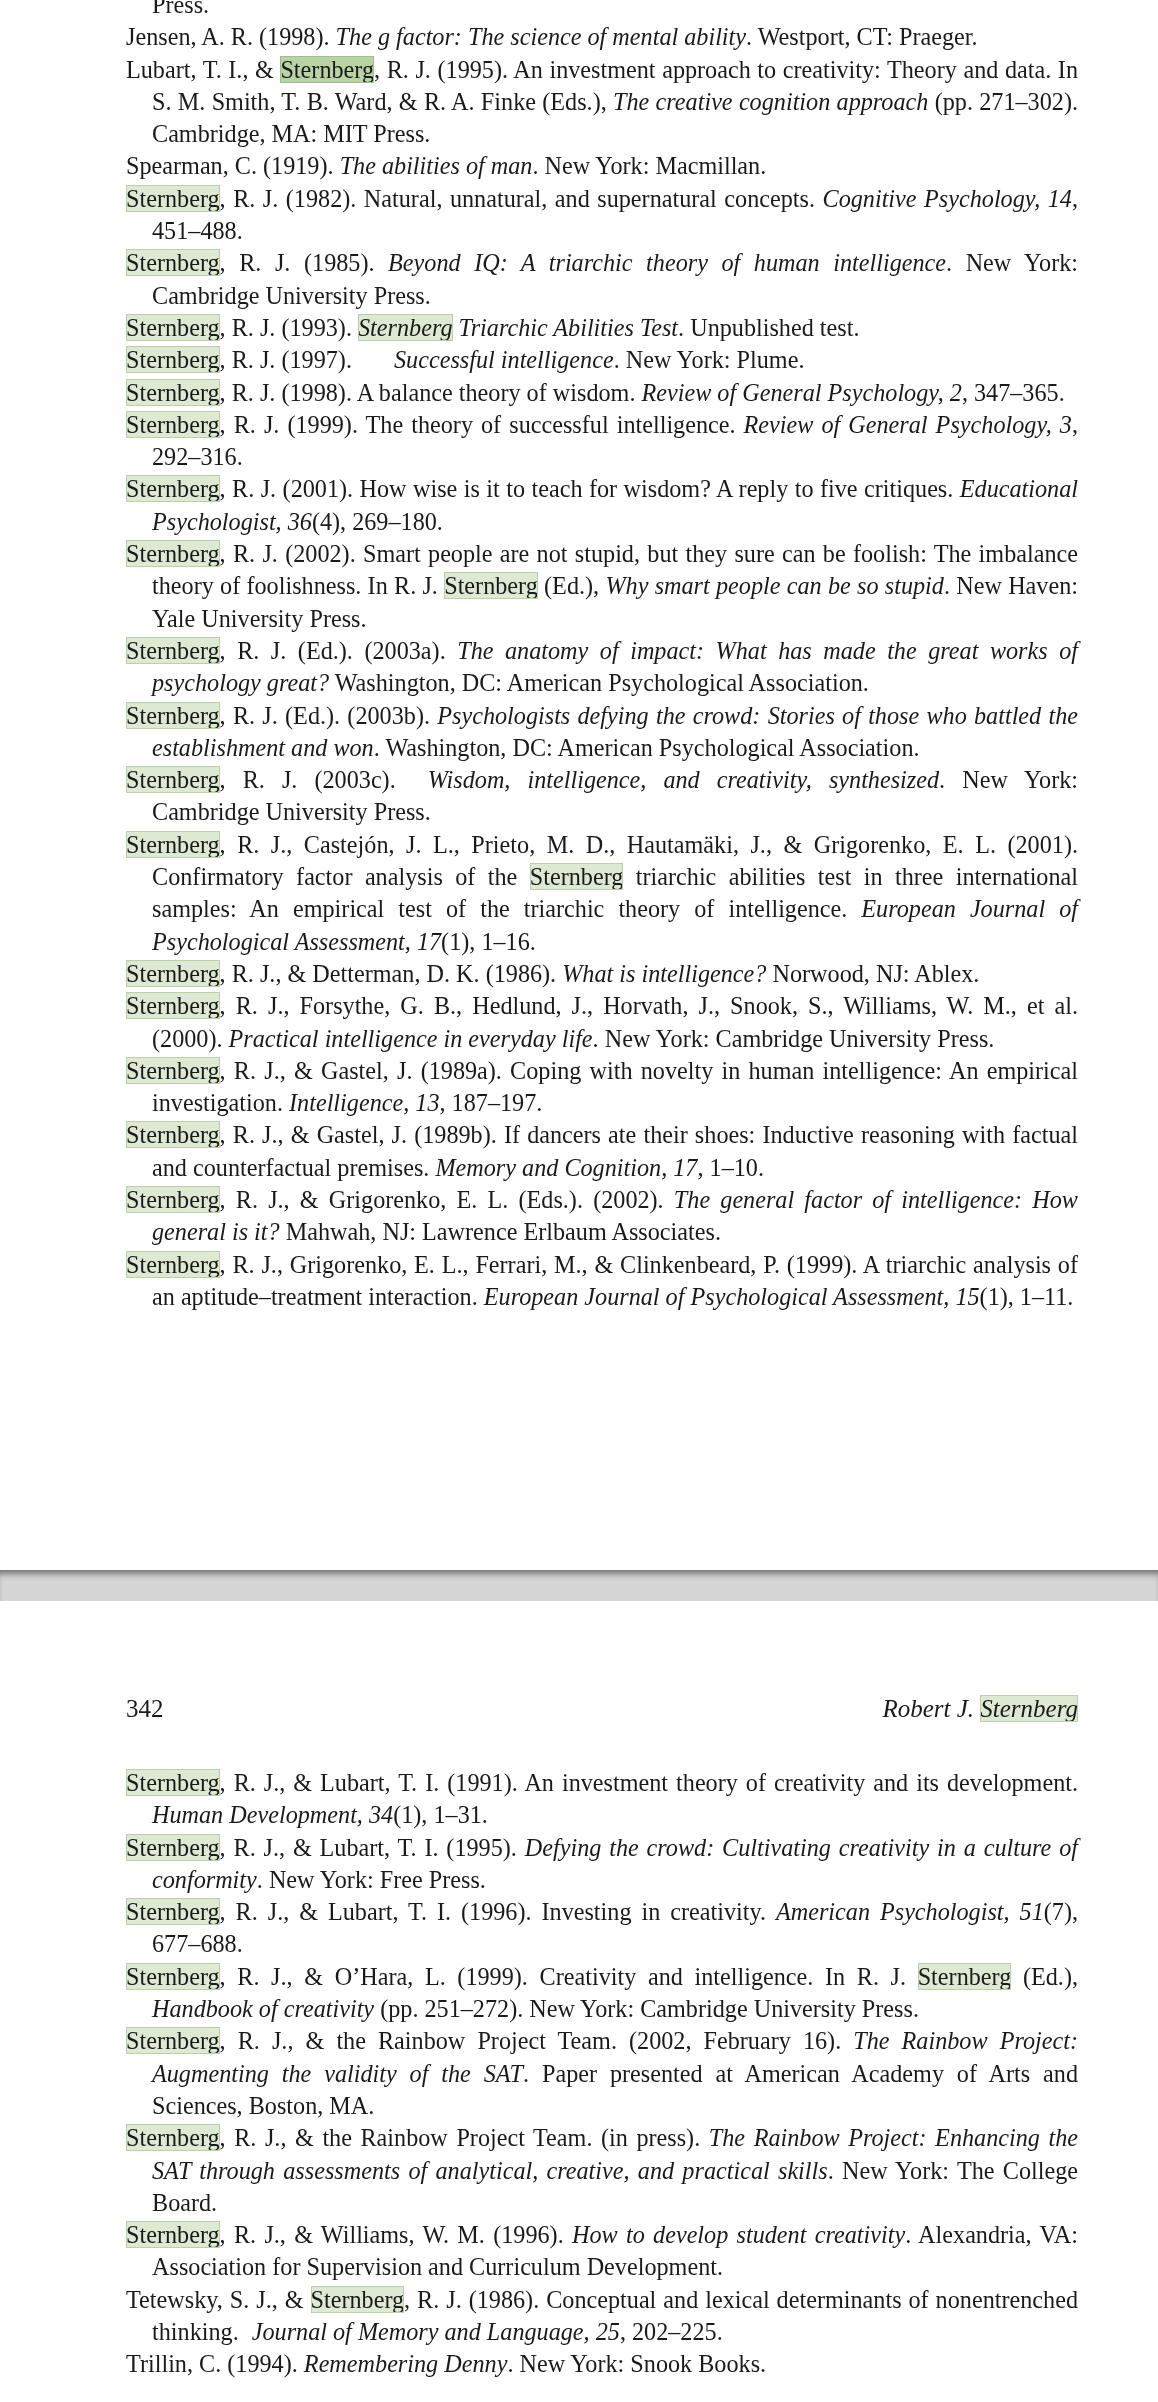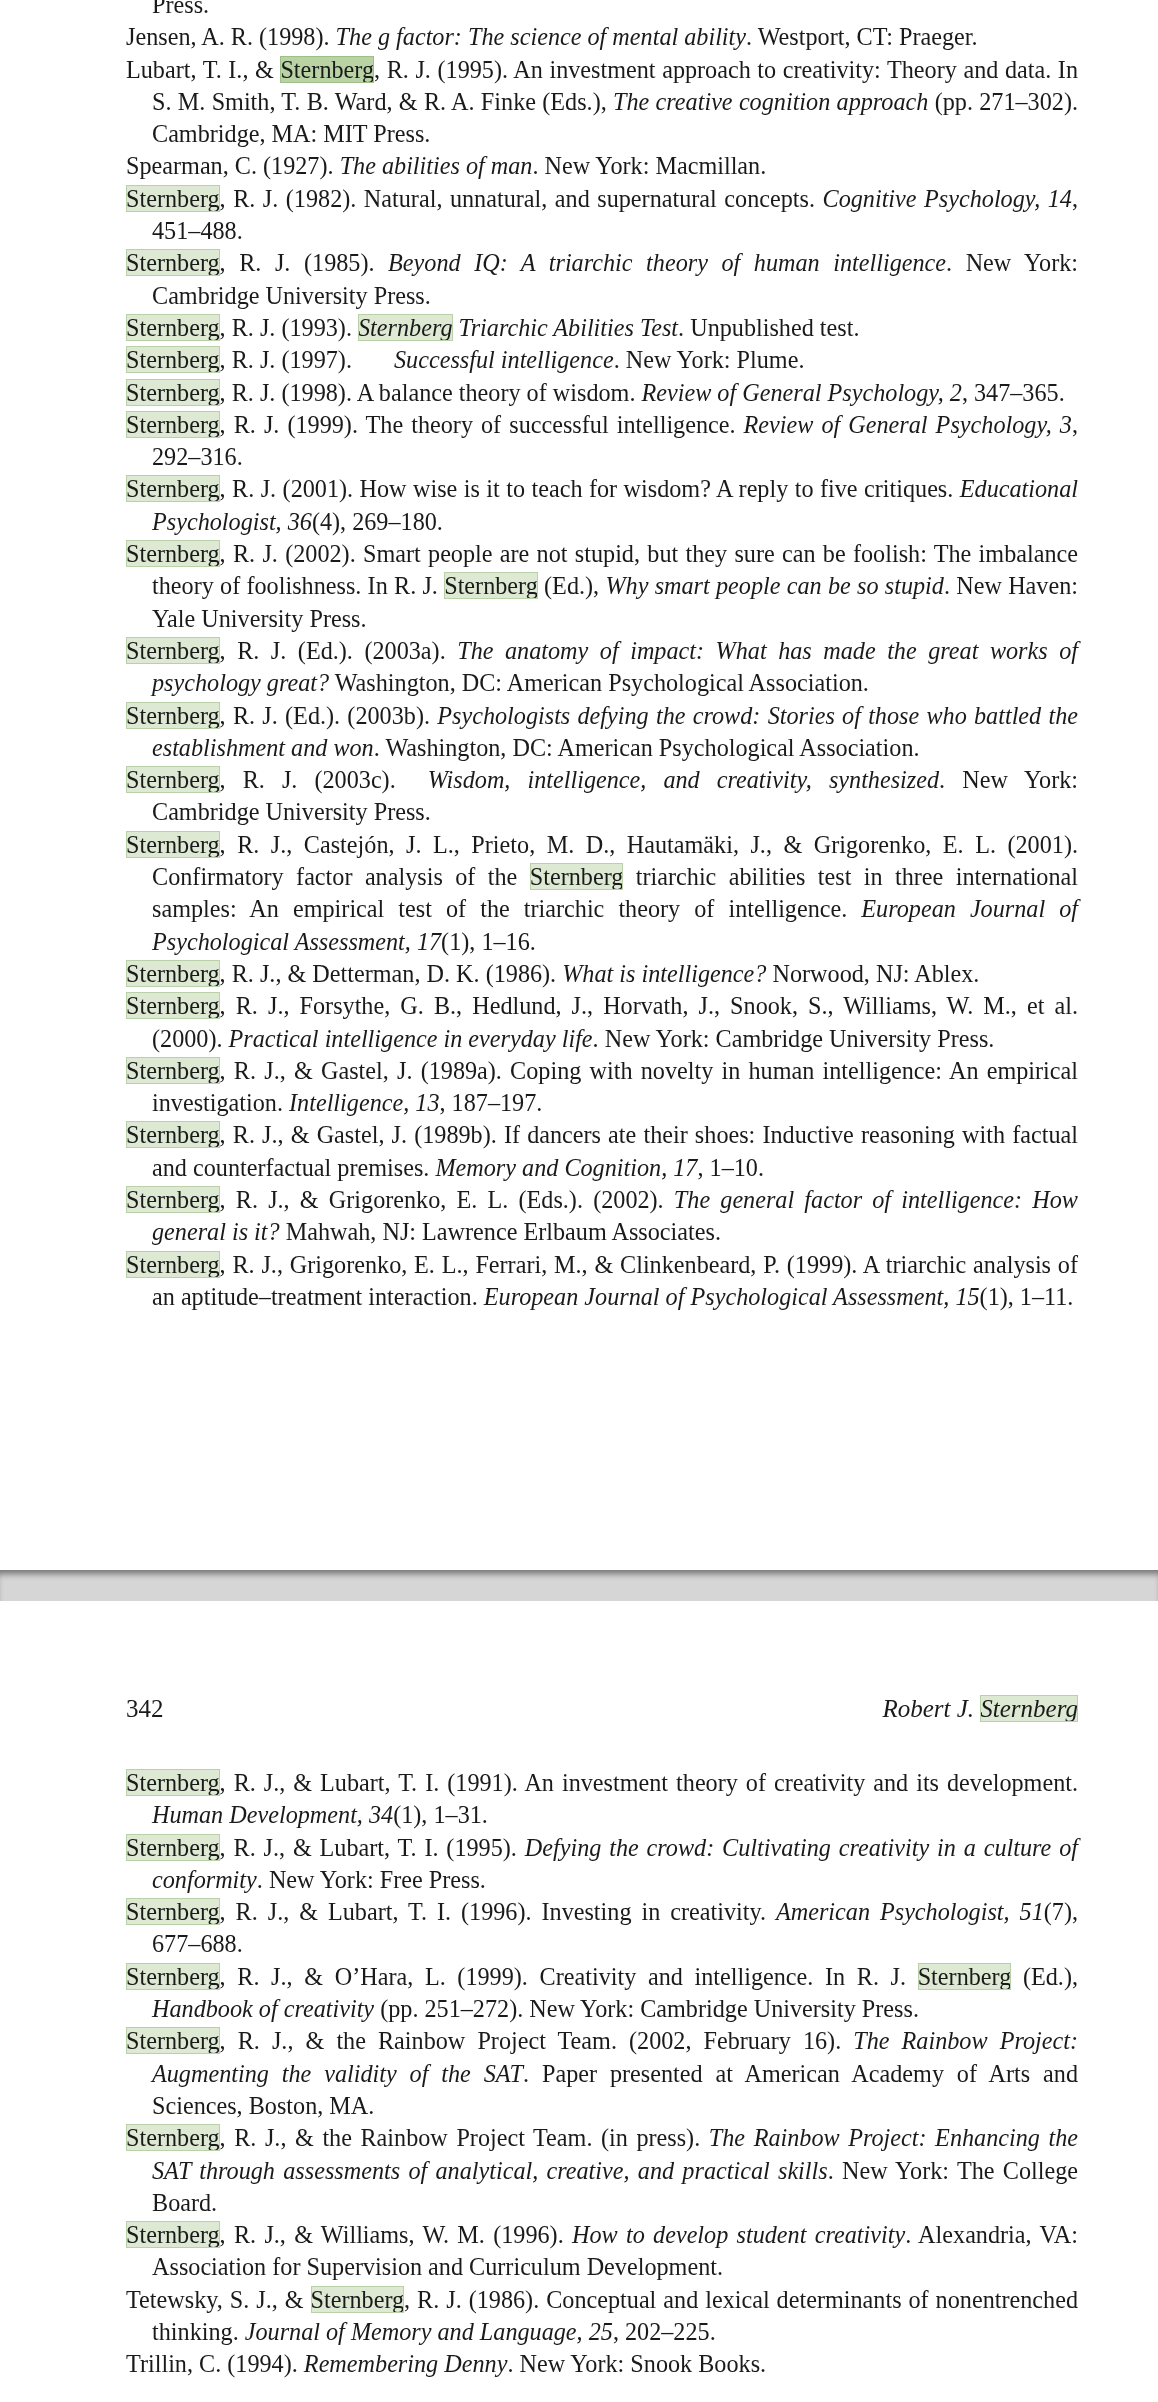--- a/index.html
+++ b/index.html
@@ -50,21 +50,21 @@
   .running-title { position: absolute; right: 0; top: 0; font-style: italic; }
 </style>
 </head>
 <body>
 
 <div class="page" id="page1">
   <div class="refs">
       <p class="ref cont"><span>Press.</span></p>
       <p class="ref"><span>Jensen, A. R. (1998). </span><span style="font-style: italic;">The g factor: The science of mental ability</span><span>. Westport, CT: Praeger.</span></p>
       <p class="ref"><span>Lubart, T. I., &amp; </span><span class="hl active">Sternberg</span><span>, R. J. (1995). An investment approach to creativity: Theory and data. In S. M. Smith, T. B. Ward, &amp; R. A. Finke (Eds.), </span><span style="font-style: italic;">The creative cognition approach</span><span> (pp. 271–302). Cambridge, MA: MIT Press.</span></p>
-      <p class="ref"><span>Spearman, C. (1927). </span><span style="font-style: italic;">The abilities of man</span><span>. New York: Macmillan.</span></p>
+      <p class="ref"><span>Spearman, C. (1919). </span><span style="font-style: italic;">The abilities of man</span><span>. New York: Macmillan.</span></p>
       <p class="ref"><span class="hl">Sternberg</span><span>, R. J. (1982). Natural, unnatural, and supernatural concepts. </span><span style="font-style: italic;">Cognitive Psychology, 14</span><span>, 451–488.</span></p>
       <p class="ref"><span class="hl">Sternberg</span><span>, R. J. (1985). </span><span style="font-style: italic;">Beyond IQ: A triarchic theory of human intelligence</span><span>. New York: Cambridge University Press.</span></p>
       <p class="ref"><span class="hl">Sternberg</span><span>, R. J. (1993). </span><span class="hl" style="font-style: italic;">Sternberg</span><span style="font-style: italic;"> Triarchic Abilities Test</span><span>. Unpublished test.</span></p>
       <p class="ref"><span class="hl">Sternberg</span><span>, R. J. (1997). </span><span style="font-style: italic; margin-left: 36px;">Successful intelligence</span><span>. New York: Plume.</span></p>
       <p class="ref"><span class="hl">Sternberg</span><span>, R. J. (1998). A balance theory of wisdom. </span><span style="font-style: italic;">Review of General Psychology, 2</span><span>, 347–365.</span></p>
       <p class="ref"><span class="hl">Sternberg</span><span>, R. J. (1999). The theory of successful intelligence. </span><span style="font-style: italic;">Review of General Psy­chology, 3</span><span>, 292–316.</span></p>
       <p class="ref"><span class="hl">Sternberg</span><span>, R. J. (2001). How wise is it to teach for wisdom? A reply to five critiques. </span><span style="font-style: italic;">Educational Psychologist, 36</span><span>(4), 269–180.</span></p>
       <p class="ref"><span class="hl">Sternberg</span><span>, R. J. (2002). Smart people are not stupid, but they sure can be foolish: The imbalance theory of foolishness. In R. J. </span><span class="hl">Sternberg</span><span> (Ed.), </span><span style="font-style: italic;">Why smart people can be so stupid</span><span>. New Haven: Yale University Press.</span></p>
       <p class="ref"><span class="hl">Sternberg</span><span>, R. J. (Ed.). (2003a). </span><span style="font-style: italic;">The anatomy of impact: What has made the great works of psychology great?</span><span> Washington, DC: American Psychological Association.</span></p>
       <p class="ref"><span class="hl">Sternberg</span><span>, R. J. (Ed.). (2003b). </span><span style="font-style: italic;">Psychologists defying the crowd: Stories of those who battled the establishment and won</span><span>. Washington, DC: American Psychological Association.</span></p>
@@ -87,16 +87,16 @@
     <span class="running-title"><span>Robert J. </span><span class="hl">Sternberg</span></span>
   </div>
   <div class="refs">
       <p class="ref"><span class="hl">Sternberg</span><span>, R. J., &amp; Lubart, T. I. (1991). An investment theory of creativity and its development. </span><span style="font-style: italic;">Human Development, 34</span><span>(1), 1–31.</span></p>
       <p class="ref"><span class="hl">Sternberg</span><span>, R. J., &amp; Lubart, T. I. (1995). </span><span style="font-style: italic;">Defying the crowd: Cultivating creativity in a culture of conformity</span><span>. New York: Free Press.</span></p>
       <p class="ref"><span class="hl">Sternberg</span><span>, R. J., &amp; Lubart, T. I. (1996). Investing in creativity. </span><span style="font-style: italic;">American Psychologist, 51</span><span>(7), 677–688.</span></p>
       <p class="ref"><span class="hl">Sternberg</span><span>, R. J., &amp; O’Hara, L. (1999). Creativity and intelligence. In R. J. </span><span class="hl">Sternberg</span><span> (Ed.), </span><span style="font-style: italic;">Handbook of creativity</span><span> (pp. 251–272). New York: Cambridge University Press.</span></p>
       <p class="ref"><span class="hl">Sternberg</span><span>, R. J., &amp; the Rainbow Project Team. (2002, February 16). </span><span style="font-style: italic;">The Rainbow Project: Augmenting the validity of the SAT</span><span>. Paper presented at American Academy of Arts and Sciences, Boston, MA.</span></p>
       <p class="ref"><span class="hl">Sternberg</span><span>, R. J., &amp; the Rainbow Project Team. (in press). </span><span style="font-style: italic;">The Rainbow Project: Enhancing the SAT through assessments of analytical, creative, and practical skills</span><span>. New York: The College Board.</span></p>
       <p class="ref"><span class="hl">Sternberg</span><span>, R. J., &amp; Williams, W. M. (1996). </span><span style="font-style: italic;">How to develop student creativity</span><span>. Alexan­dria, VA: Association for Supervision and Curriculum Development.</span></p>
-      <p class="ref"><span>Tetewsky, S. J., &amp; </span><span class="hl">Sternberg</span><span>, R. J. (1986). Conceptual and lexical determinants of nonentrenched thinking. </span><span style="font-style: italic;">Journal of Memory and Language, 25</span><span>, 202–225.</span></p>
+      <p class="ref"><span>Tetewsky, S. J., &amp; </span><span class="hl">Sternberg</span><span>, R. J. (1986). Conceptual and lexical determinants of nonentrenched thinking. </span><span style="font-style: italic; margin-left: 7px;">Journal of Memory and Language, 25</span><span>, 202–225.</span></p>
       <p class="ref"><span>Trillin, C. (1994). </span><span style="font-style: italic;">Remembering Denny</span><span>. New York: Snook Books.</span></p>
     </div>
 </div>
 
 </body></html>

